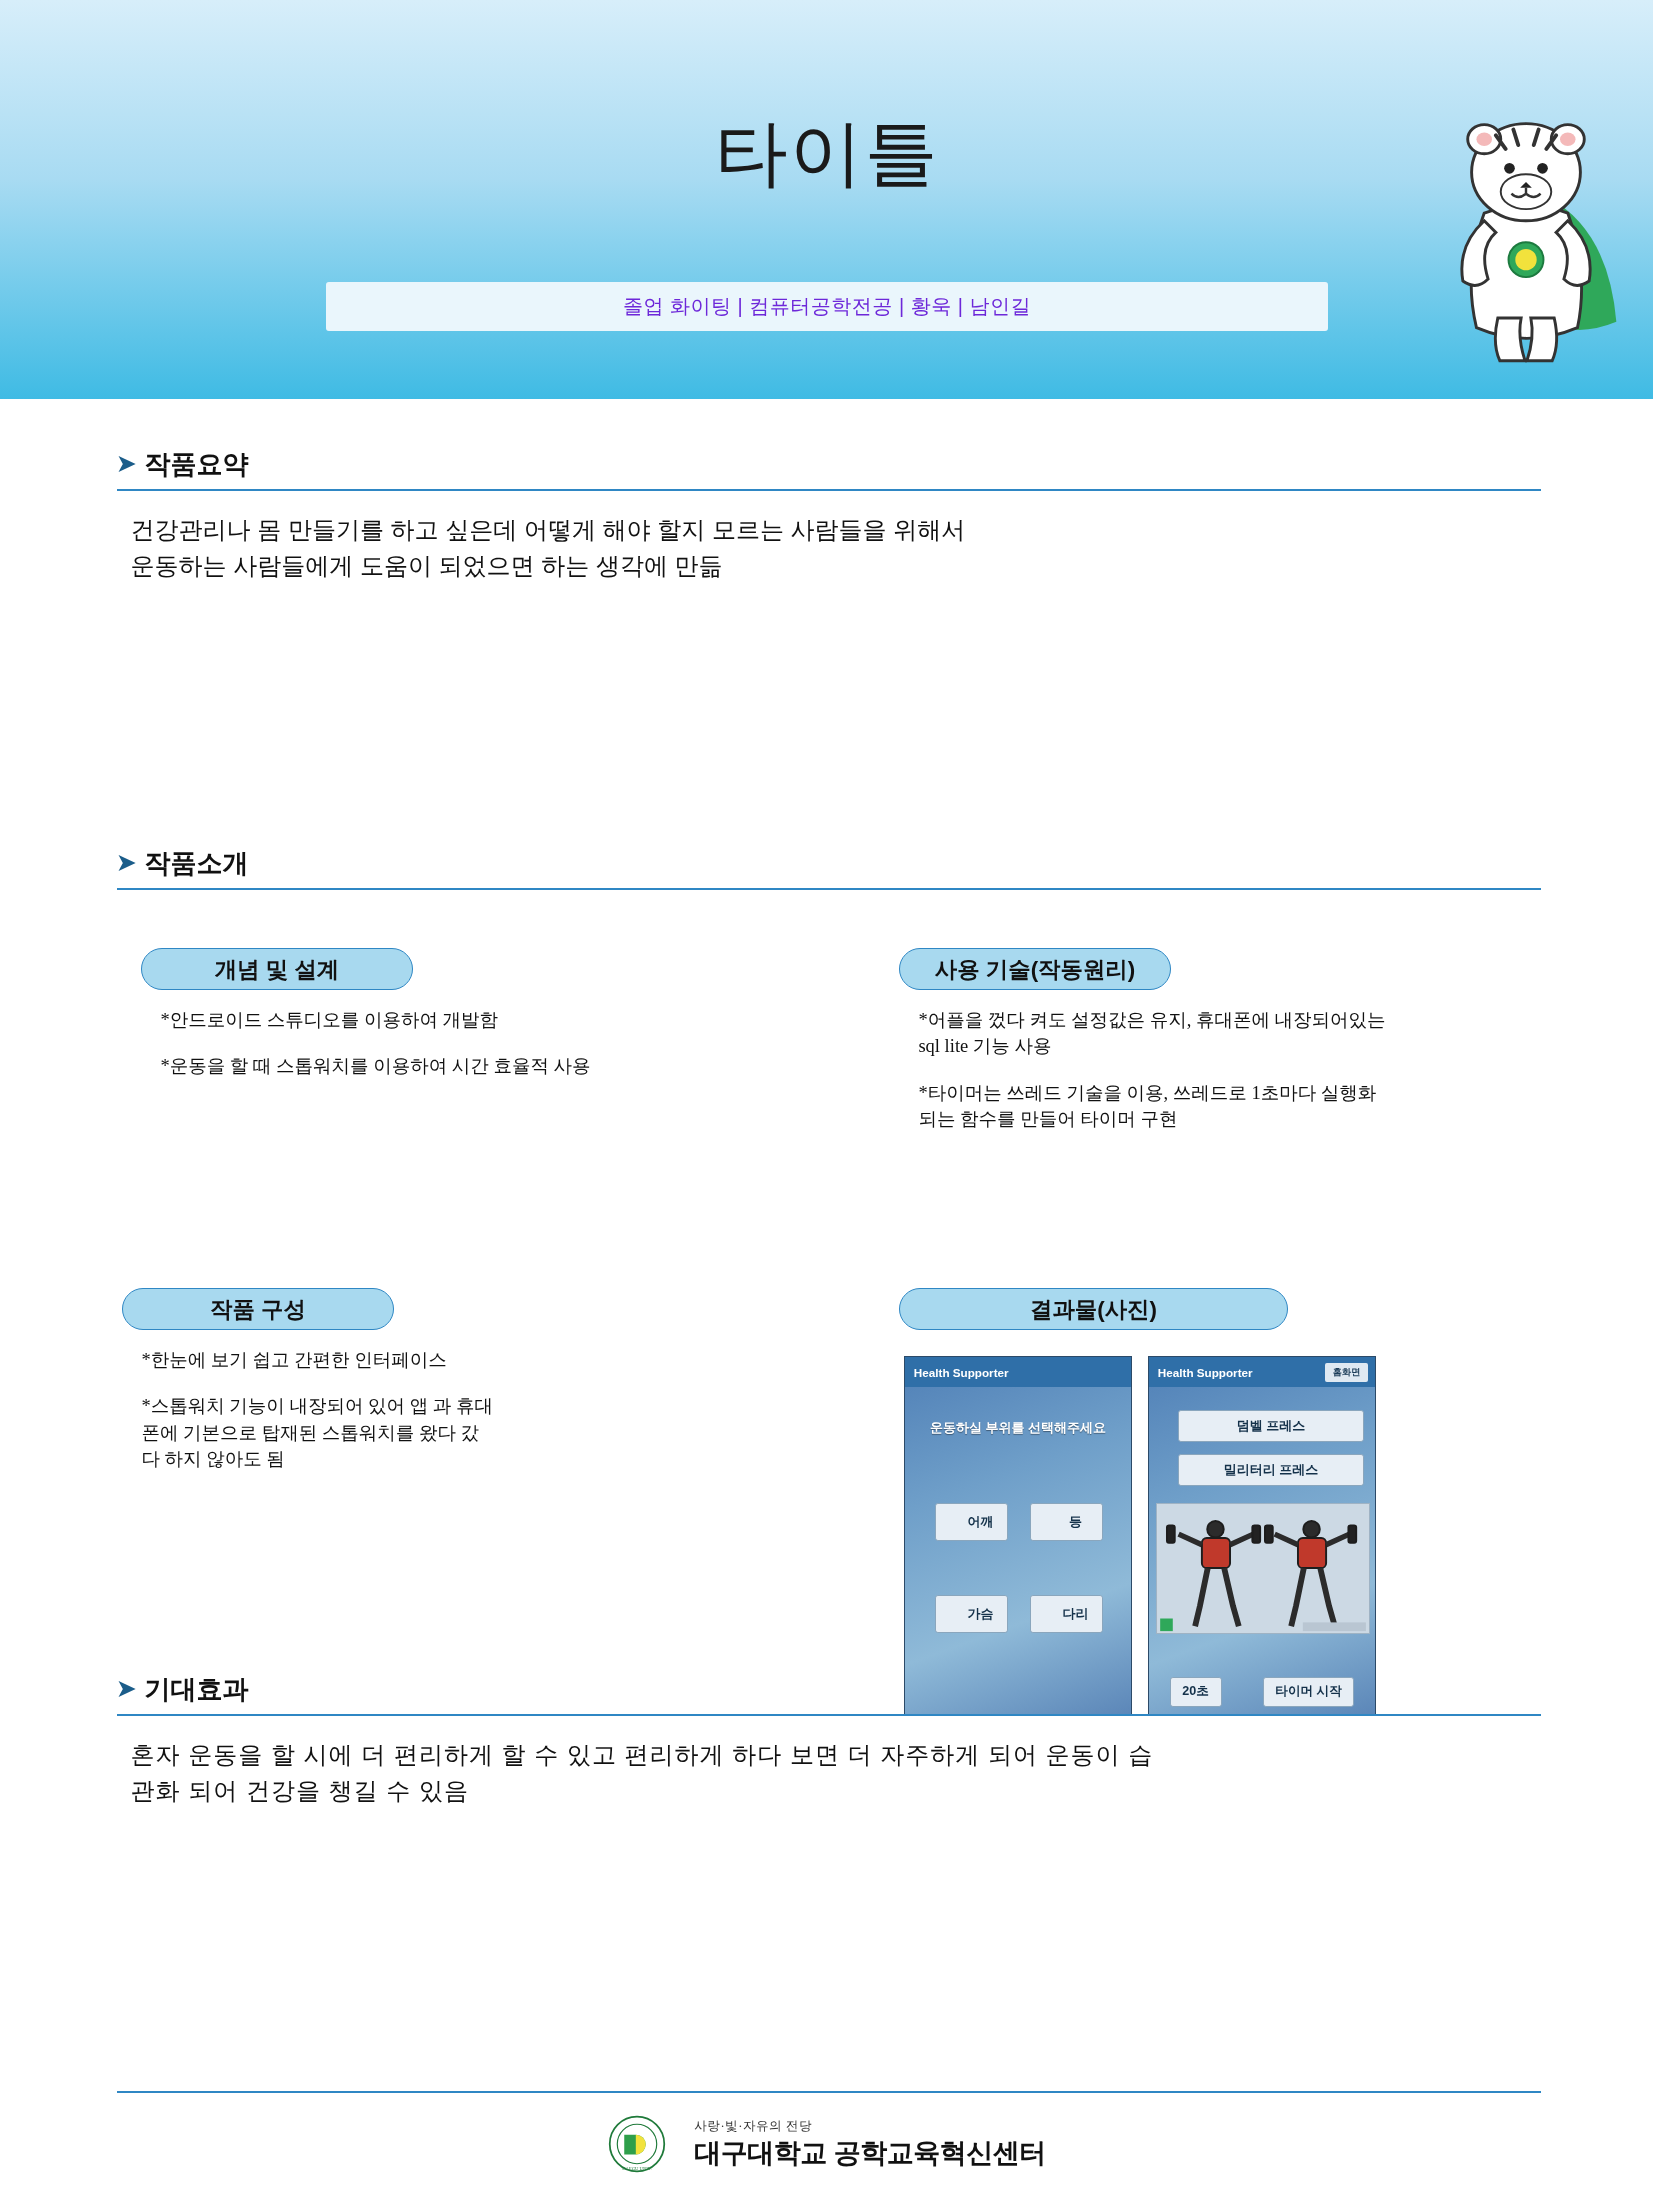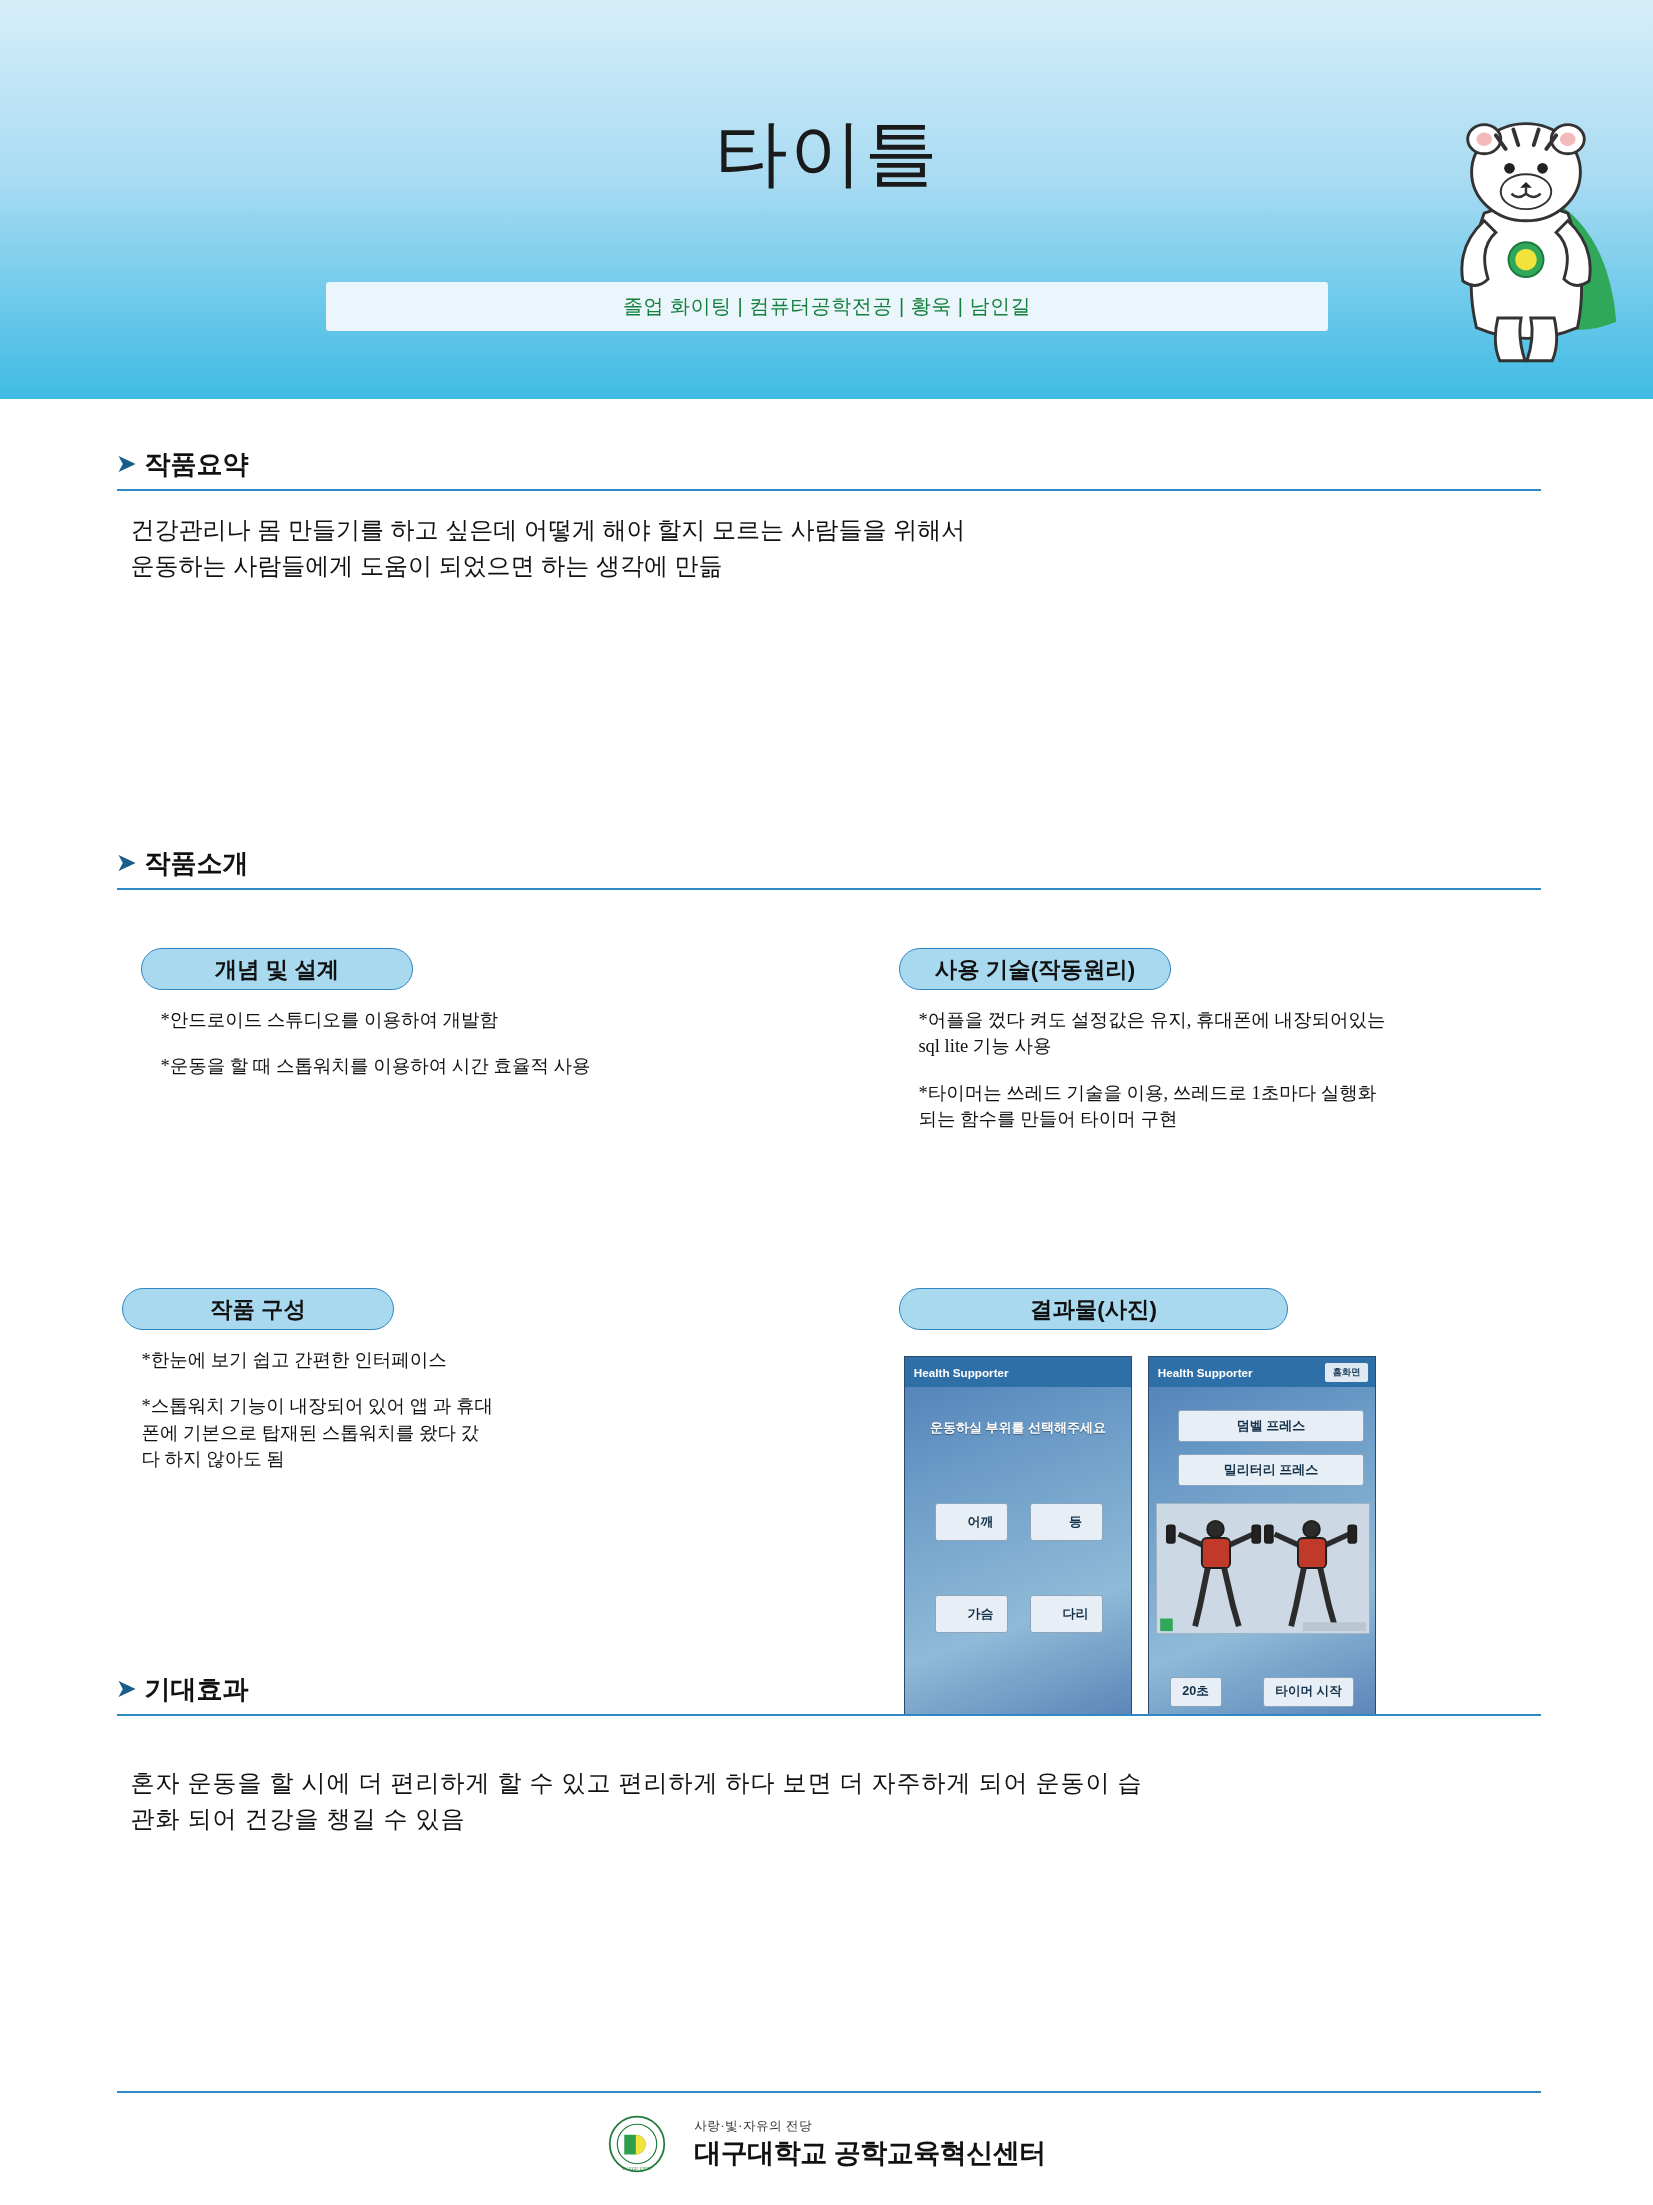--- a/index.html
+++ b/index.html
@@ -43,21 +43,21 @@
     width: 1002px;
     height: 49px;
     background: #eaf6fc;
     border-radius: 2.9px;
     display: flex;
     align-items: center;
     justify-content: center;
   }
   .subtitle-bar span {
     font-size: 20px;
-    color: #15803d;
+    color: #6d28d9;
     letter-spacing: 0.5px;
   }
 
   
   .seal {
     position: absolute;
     top: 8.8px;
     left: 1254px;
     width: 204px;
     height: 204px;
@@ -421,21 +421,21 @@
       </div>
     </div>
   </div>
 
   <div class="section" style="top:1672px;">
     <div class="sec-title">
       <span class="caret">➤</span>
       <span>기대효과</span>
     </div>
     <div class="sec-rule"></div>
-    <div class="body-text" style="font-family:Liberation Serif, serif; letter-spacing:1px;margin-top:28px;">혼자 운동을 할 시에 더 편리하게 할 수 있고 편리하게 하다 보면 더 자주하게 되어 운동이 습
+    <div class="body-text" style="font-family:Liberation Sans, sans-serif; letter-spacing:1px;">혼자 운동을 할 시에 더 편리하게 할 수 있고 편리하게 하다 보면 더 자주하게 되어 운동이 습
 관화 되어 건강을 챙길 수 있음</div>
   </div>
 
   <div class="footer-rule"></div>
   <div class="footer">
     <div class="footer-emblem">
       <svg width="58" height="58" viewBox="0 0 100 100">
         <circle cx="50" cy="50" r="47" fill="#ffffff" stroke="#1f7a3a" stroke-width="3"></circle>
         <circle cx="50" cy="50" r="34" fill="#ffffff" stroke="#1f7a3a" stroke-width="2"></circle>
         <path d="M28 34 h20 a17 17 0 0 1 0 34 h-20 z" fill="#2e9f4a"></path>

